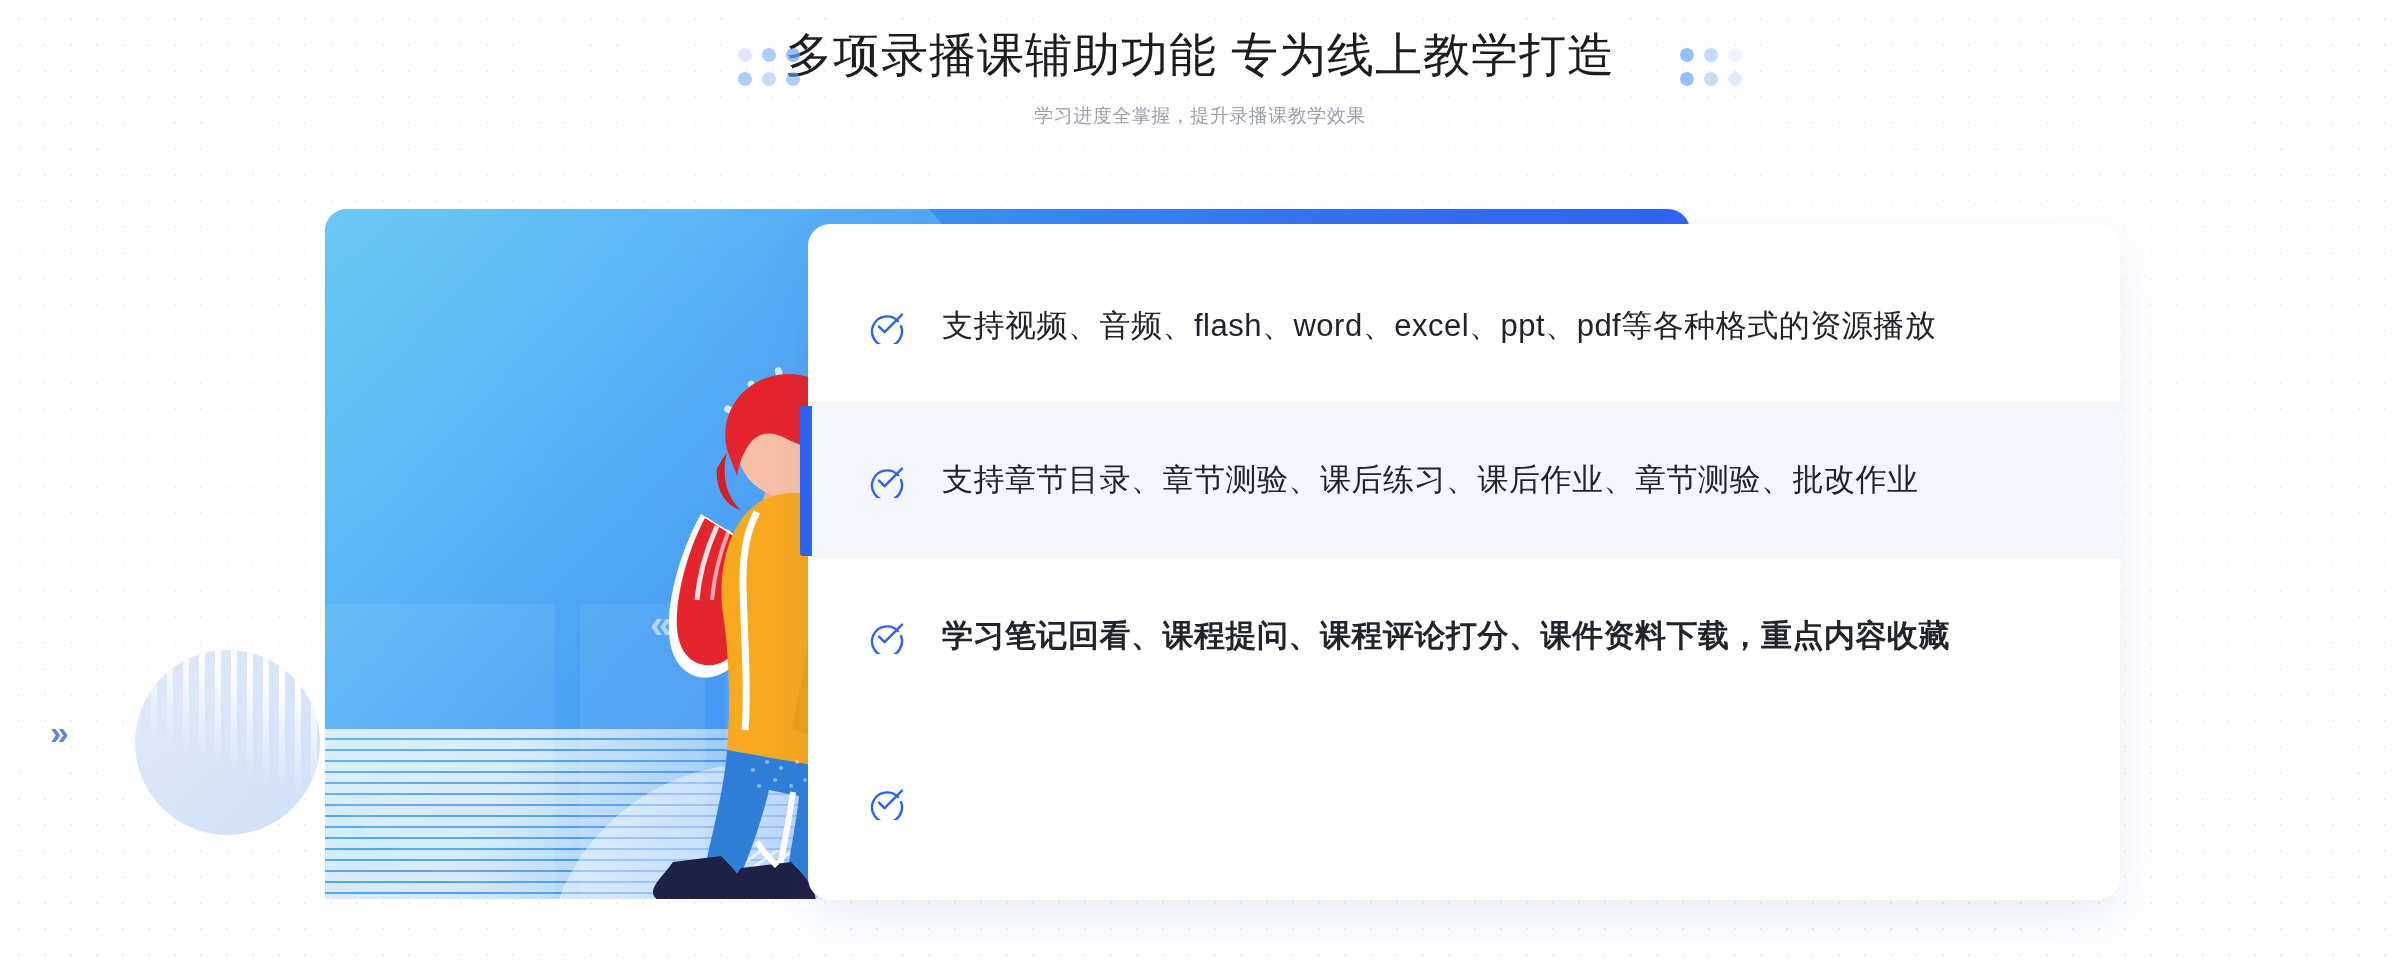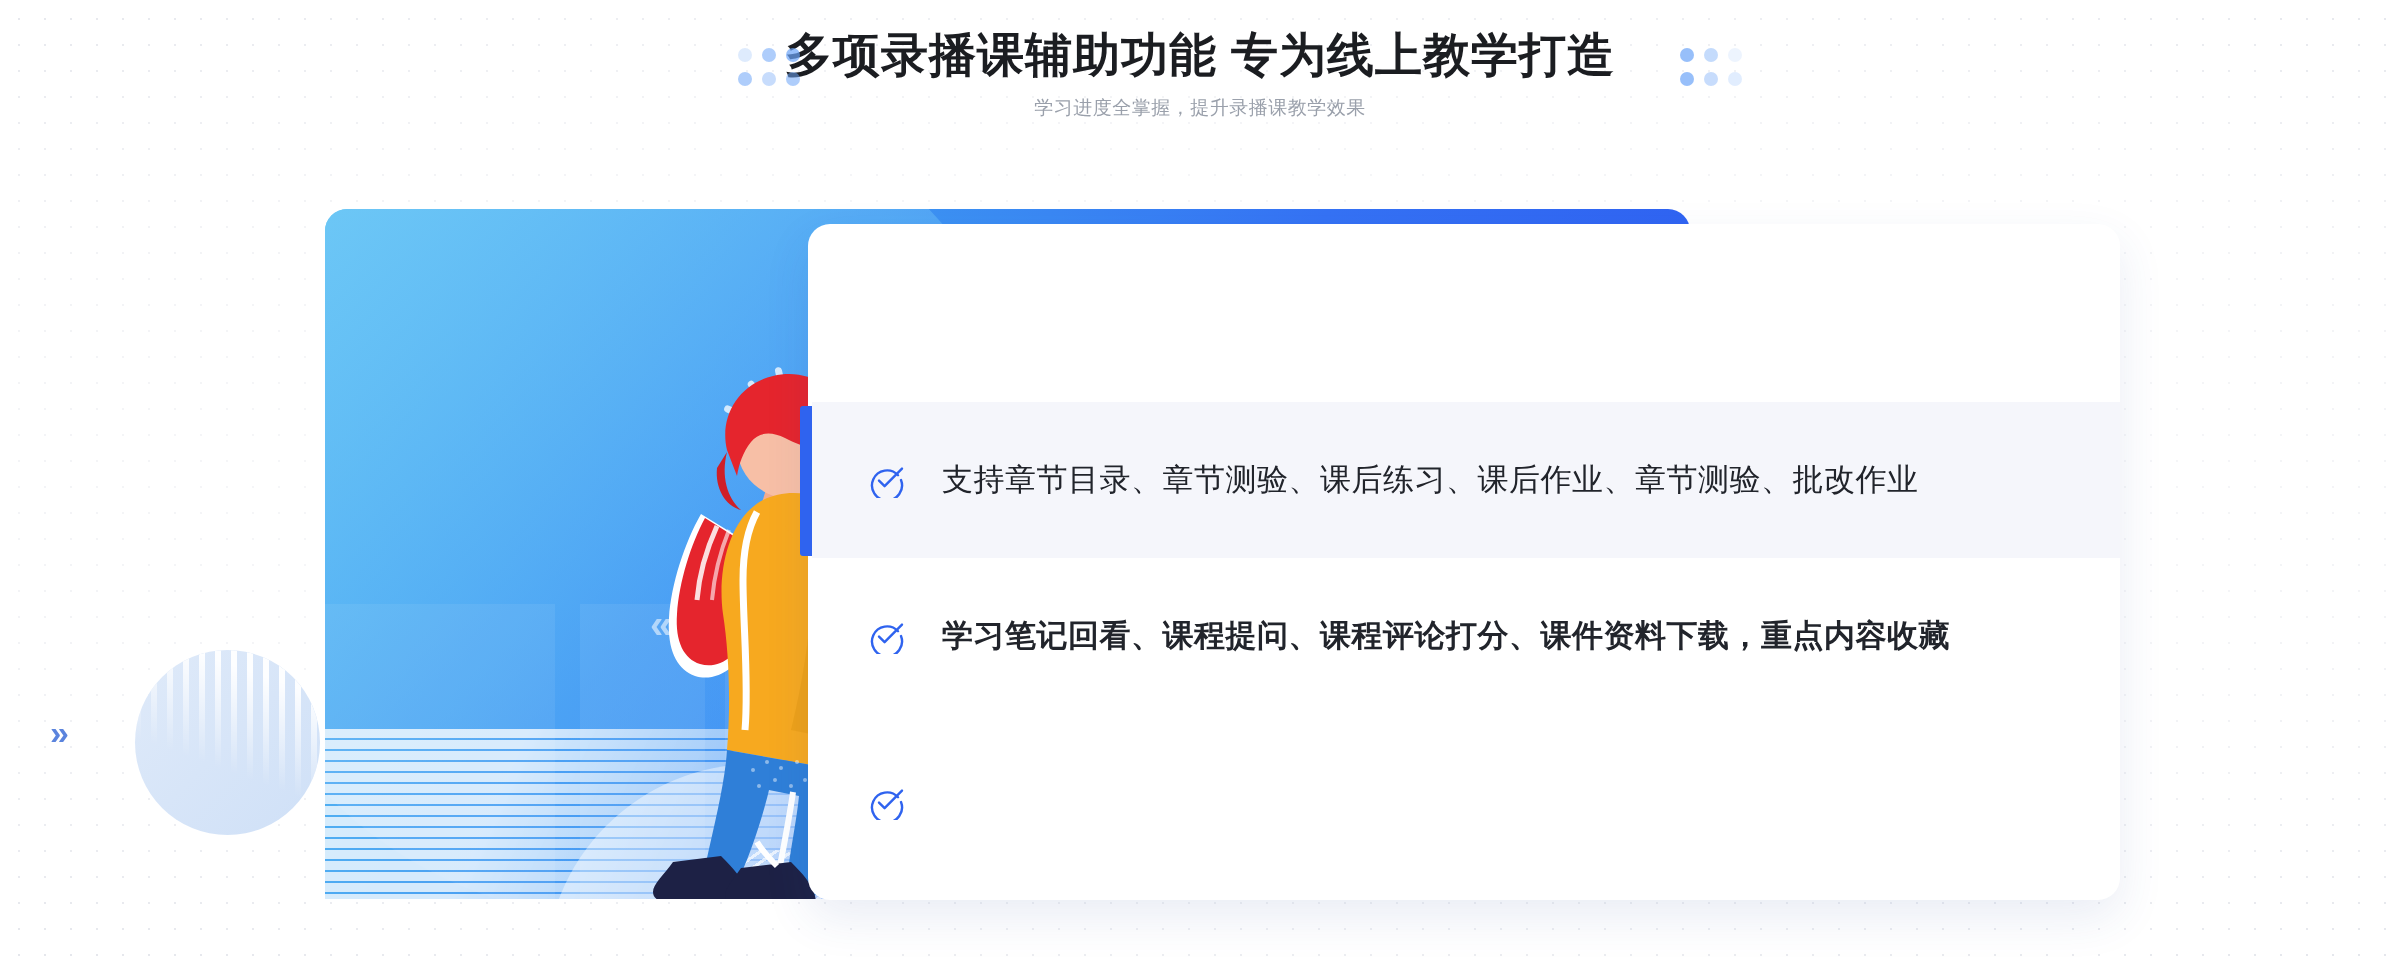--- a/index.html
+++ b/index.html
@@ -27,26 +27,26 @@
       radial-gradient(120% 90% at 50% 48%, rgba(255,255,255,.92) 0%, rgba(255,255,255,.55) 45%, rgba(255,255,255,0) 72%);
     z-index:1; pointer-events:none;
   }
 
   
   #header{ position:absolute; top:0; left:0; width:2400px; z-index:6; text-align:center; }
   #title{
     margin-top:22px;
     font-size:47px;
     line-height:66px;
-    font-weight:bold;
+    font-weight:normal;
     color:#1b1d21;
     letter-spacing:1px;
   }
   #subtitle{
-    margin-top:6px;
+    margin-top:14px;
     font-size:19px;
     line-height:28px;
     color:#9aa0ab;
     letter-spacing:.5px;
   }
 
   
   .dot-cluster{
     position:absolute; top:48px;
     display:grid;
@@ -326,20 +326,27 @@
     <path d="M252 628 c6 10 14 18 20 24" stroke="#ffffff" stroke-width="6" fill="none"></path>
   </svg>
 </div>
 
 <div id="feature-card"></div>
 <div id="row-highlight"></div>
 <div id="row-highlight-tab"></div>
 
 <div id="feature-list">
 
+  <div class="feature-row" id="feature-row-0">
+    <svg class="check-icon" viewBox="0 0 36 36">
+      <path d="M30 13.2 A15 15 0 1 0 33 18" fill="none" stroke="#2f63ef" stroke-width="2.4" stroke-linecap="round"></path>
+      <path d="M11 18.6 l5.6 5.6 L34 6.6" fill="none" stroke="#2f63ef" stroke-width="2.4" stroke-linecap="round" stroke-linejoin="round"></path>
+    </svg>
+    <span class="feature-text">支持视频、音频、flash、word、excel、ppt、pdf等各种格式的资源播放</span>
+  </div>
 
   <div class="feature-row" id="feature-row-1">
     <svg class="check-icon" viewBox="0 0 36 36">
       <path d="M30 13.2 A15 15 0 1 0 33 18" fill="none" stroke="#2f63ef" stroke-width="2.4" stroke-linecap="round"></path>
       <path d="M11 18.6 l5.6 5.6 L34 6.6" fill="none" stroke="#2f63ef" stroke-width="2.4" stroke-linecap="round" stroke-linejoin="round"></path>
     </svg>
     <span class="feature-text">支持章节目录、章节测验、课后练习、课后作业、章节测验、批改作业</span>
   </div>
 
   <div class="feature-row" id="feature-row-2">

